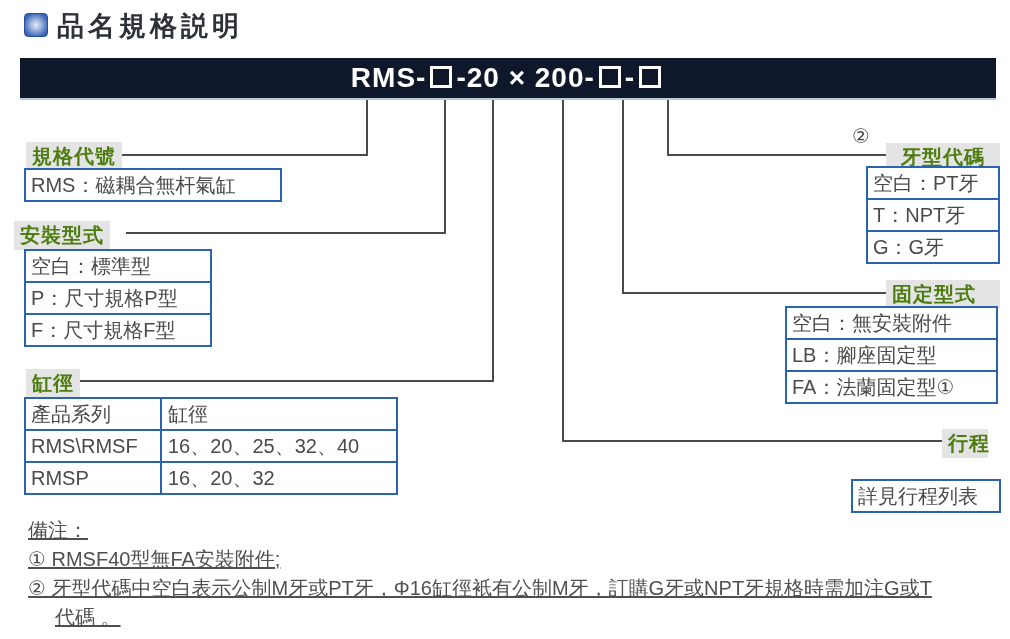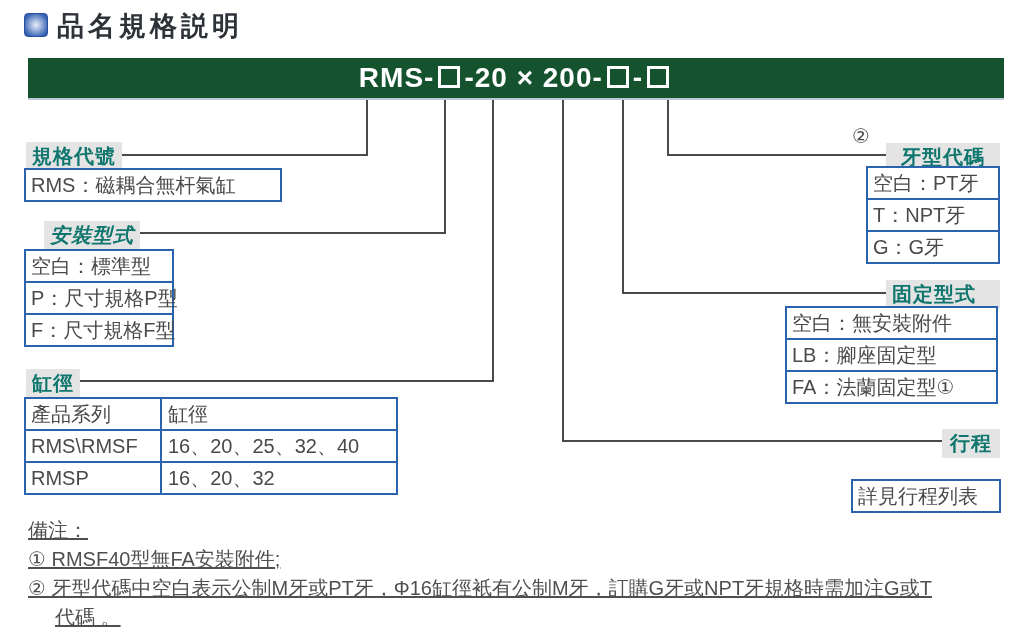--- a/index.html
+++ b/index.html
@@ -17,37 +17,37 @@
     background:radial-gradient(circle at 50% 50%, #e8edf8 0%, #9eb3dd 35%, #3a66b4 78%, #2c55a4 100%);
     border:1px solid #274f9e;
   }
   .page-title {
     position:absolute; left:57px; top:8px;
     font-size:27px; font-weight:bold; letter-spacing:4px; color:#2d3138;
   }
 
   
   .banner {
-    position:absolute; left:28px; top:58px; width:976px; height:40px;
-    background:#14532d; border-bottom:2px solid #b9c9d9; box-sizing:content-box;
+    position:absolute; left:20px; top:58px; width:976px; height:40px;
+    background:#0f172a; border-bottom:2px solid #b9c9d9; box-sizing:content-box;
     display:flex; align-items:center; justify-content:center;
     color:#ffffff; font-weight:bold; font-size:28px; letter-spacing:1px;
   }
   .code-box {
     display:inline-block; width:16px; height:16px;
     border:3px solid #ffffff; margin:0 4px; transform:translateY(1px);
   }
 
   
   .vline { position:absolute; width:2px; background:#4a4a4a; }
   .hline { position:absolute; height:2px; background:#4a4a4a; }
 
   
   .tag {
-    position:absolute; background:#e4e4e4; color:#0f766e;
+    position:absolute; background:#e4e4e4; color:#4d7c0f;
     font-size:20px; font-weight:bold; letter-spacing:1px;
     padding:1px 6px; white-space:nowrap; box-sizing:border-box;
   }
 
   
   .bluebox {
     position:absolute; background:#ffffff;
     border:2px solid #2a64ae; box-sizing:border-box;
     font-size:20px; color:#4a4a4a; white-space:nowrap;
   }
@@ -100,22 +100,22 @@
   <div class="hline" style="left:70px;  top:380px; width:424px;"></div>
   <div class="hline" style="left:562px; top:440px; width:382px;"></div>
   <div class="hline" style="left:622px; top:292px; width:264px;"></div>
   <div class="hline" style="left:667px; top:154px; width:219px;"></div>
 
   <div class="tag" style="left:26px; top:142px;">規格代號</div>
   <div class="bluebox" style="left:24px; top:168px; width:258px;">
     <div class="row">RMS：磁耦合無杆氣缸</div>
   </div>
 
-  <div class="tag" style="left:44px; top:221px;font-style:italic;">安裝型式</div>
-  <div class="bluebox" style="left:24px; top:249px; width:150px;">
+  <div class="tag" style="left:14px; top:221px;">安裝型式</div>
+  <div class="bluebox" style="left:24px; top:249px; width:188px;">
     <div class="row">空白：標準型</div>
     <div class="row">P：尺寸規格P型</div>
     <div class="row">F：尺寸規格F型</div>
   </div>
 
   <div class="tag" style="left:26px; top:369px;">缸徑</div>
   <div class="bore-table">
     <div class="trow">
       <div class="c1">產品系列</div>
       <div class="c2">缸徑</div>
@@ -138,21 +138,21 @@
     <div class="row">G：G牙</div>
   </div>
 
   <div class="tag" style="left:886px; top:280px; width:114px;">固定型式</div>
   <div class="bluebox" style="left:785px; top:306px; width:213px;">
     <div class="row">空白：無安裝附件</div>
     <div class="row">LB：腳座固定型</div>
     <div class="row">FA：法蘭固定型①</div>
   </div>
 
-  <div class="tag" style="left:942px; top:429px; width:58px; text-align:center;">行程</div>
+  <div class="tag" style="left:942px; top:429px; width:46px; text-align:center;">行程</div>
   <div class="bluebox" style="left:851px; top:479px; width:150px;">
     <div class="row">詳見行程列表</div>
   </div>
 
   <div class="notes">
     <div>備注：</div>
     <div>① RMSF40型無FA安裝附件;</div>
     <div>② 牙型代碼中空白表示公制M牙或PT牙，Φ16缸徑衹有公制M牙，訂購G牙或NPT牙規格時需加注G或T</div>
     <div class="indent">代碼 。</div>
   </div>

